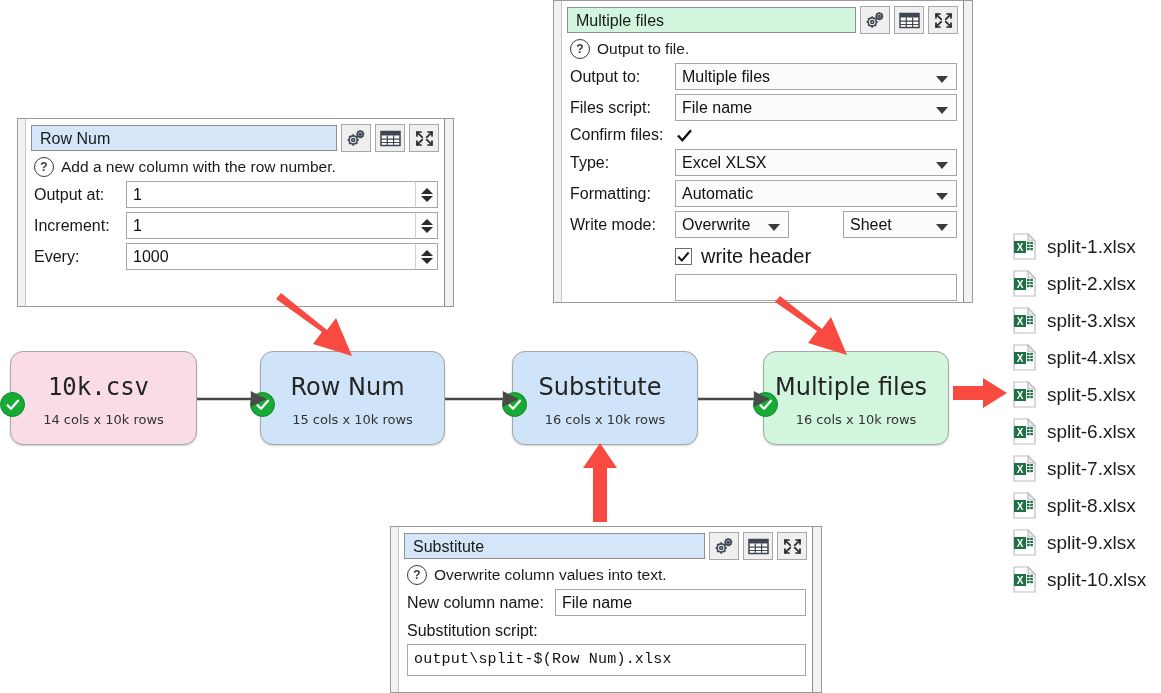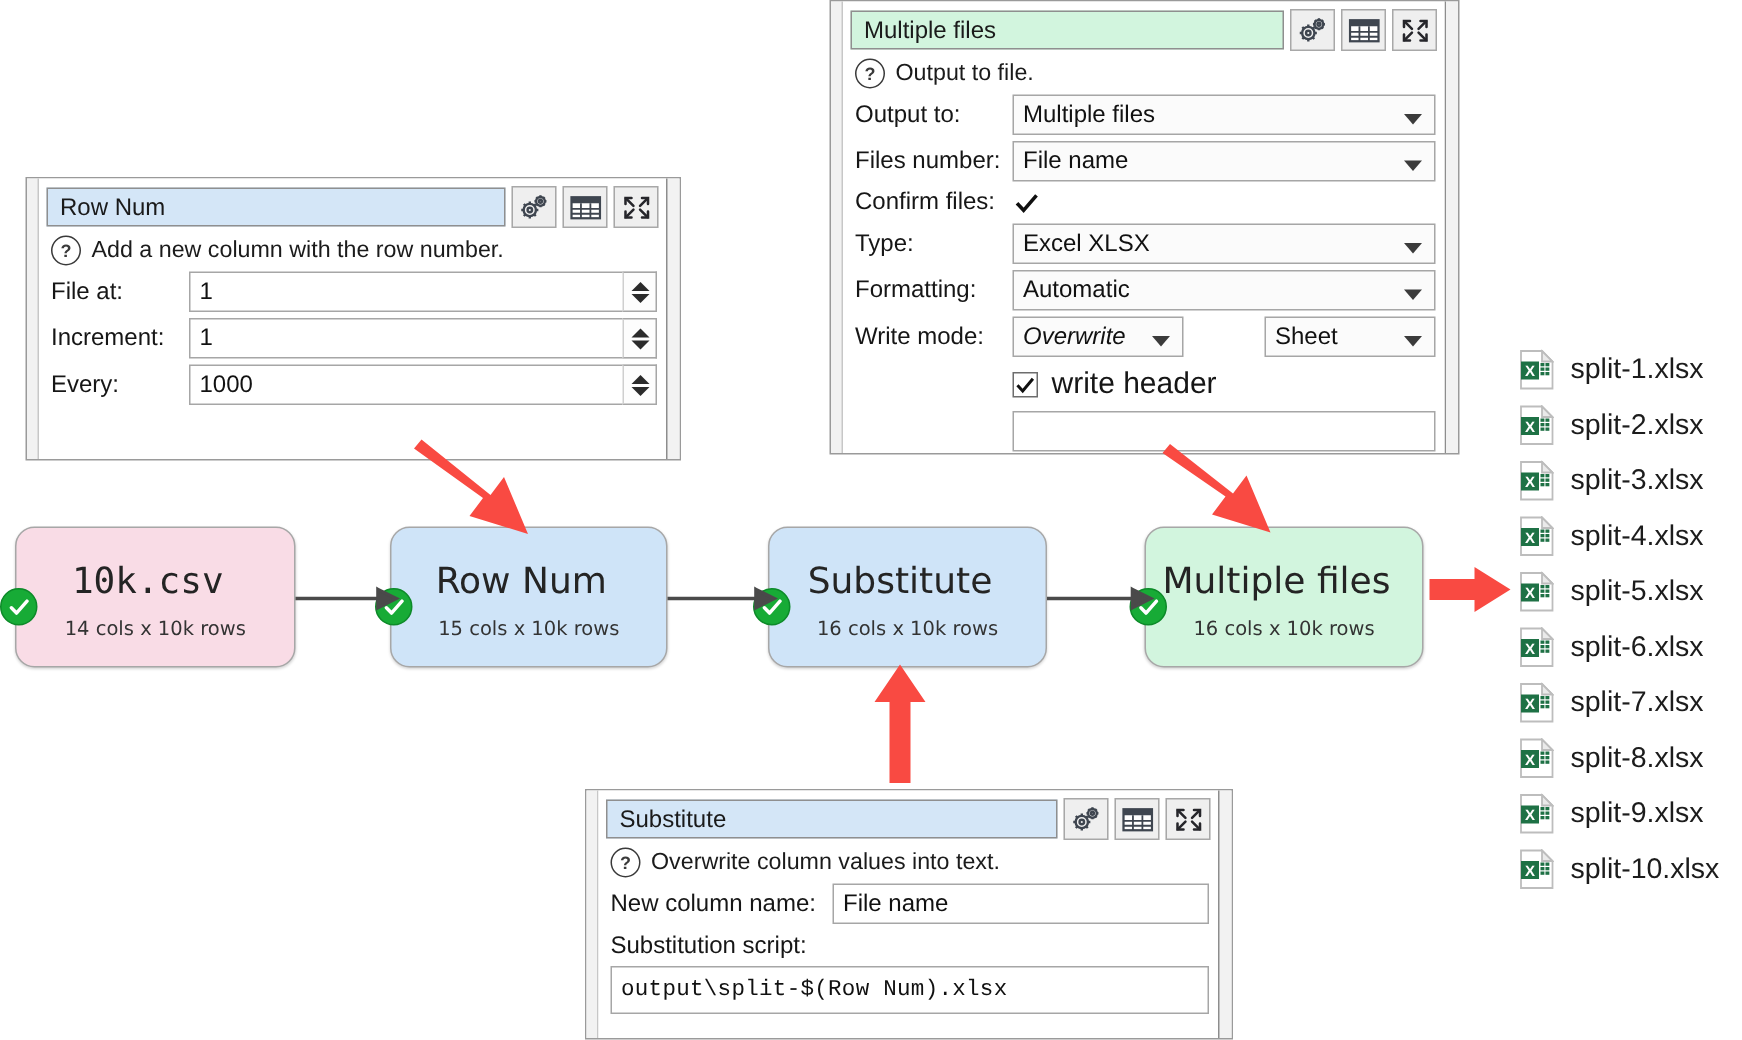--- a/index.html
+++ b/index.html
@@ -110,21 +110,21 @@
             </g>
           </svg>
         </div>
       </div>
       <div class="hintrow">
         <span class="qmark">?</span>
         <span>Add a new column with the row number.</span>
       </div>
 
       <div class="frow">
-        <div class="flabel" style="width:92px;">File at:</div>
+        <div class="flabel" style="width:92px;">Output at:</div>
         <div class="fctl">
           <div class="tinput" style="padding-right:26px;">1</div>
           <div class="spin">
             <span class="up"></span>
               <span class="dn"></span>
           </div>
         </div>
       </div>
 
       <div class="frow">
@@ -195,21 +195,21 @@
       <div class="frow">
         <div class="flabel" style="width:105px;">Output to:</div>
         <div class="fctl">
           <div class="combo">Multiple files</div>
           <span class="caret" style="position:absolute;right:9px;top:13px;width:0;height:0;
                 border-left:6px solid transparent;border-right:6px solid transparent;border-top:7px solid #3b3b3b;"></span>
         </div>
       </div>
 
       <div class="frow">
-        <div class="flabel" style="width:105px;">Files number:</div>
+        <div class="flabel" style="width:105px;">Files script:</div>
         <div class="fctl">
           <div class="combo">File name</div>
           <span style="position:absolute;right:9px;top:13px;width:0;height:0;
                 border-left:6px solid transparent;border-right:6px solid transparent;border-top:7px solid #3b3b3b;"></span>
         </div>
       </div>
 
       <div class="frow" style="padding-top:3px;padding-bottom:3px;">
         <div class="flabel" style="width:105px;">Confirm files:</div>
         <div class="chkbare">
@@ -233,21 +233,21 @@
         <div class="fctl">
           <div class="combo">Automatic</div>
           <span style="position:absolute;right:9px;top:13px;width:0;height:0;
                 border-left:6px solid transparent;border-right:6px solid transparent;border-top:7px solid #3b3b3b;"></span>
         </div>
       </div>
 
       <div class="frow">
         <div class="flabel" style="width:105px;">Write mode:</div>
         <div class="fctl" style="display:flex;gap:6px;">
-          <div style="position:relative;flex:1;font-style:italic;">
+          <div style="position:relative;flex:1;">
             <div class="combo">Overwrite</div>
             <span style="position:absolute;right:9px;top:13px;width:0;height:0;
                   border-left:6px solid transparent;border-right:6px solid transparent;border-top:7px solid #3b3b3b;"></span>
           </div>
           <div style="position:relative;flex:1;padding-left:48px;">
             <div class="combo">Sheet</div>
             <span style="position:absolute;right:9px;top:13px;width:0;height:0;
                   border-left:6px solid transparent;border-right:6px solid transparent;border-top:7px solid #3b3b3b;"></span>
           </div>
         </div>

